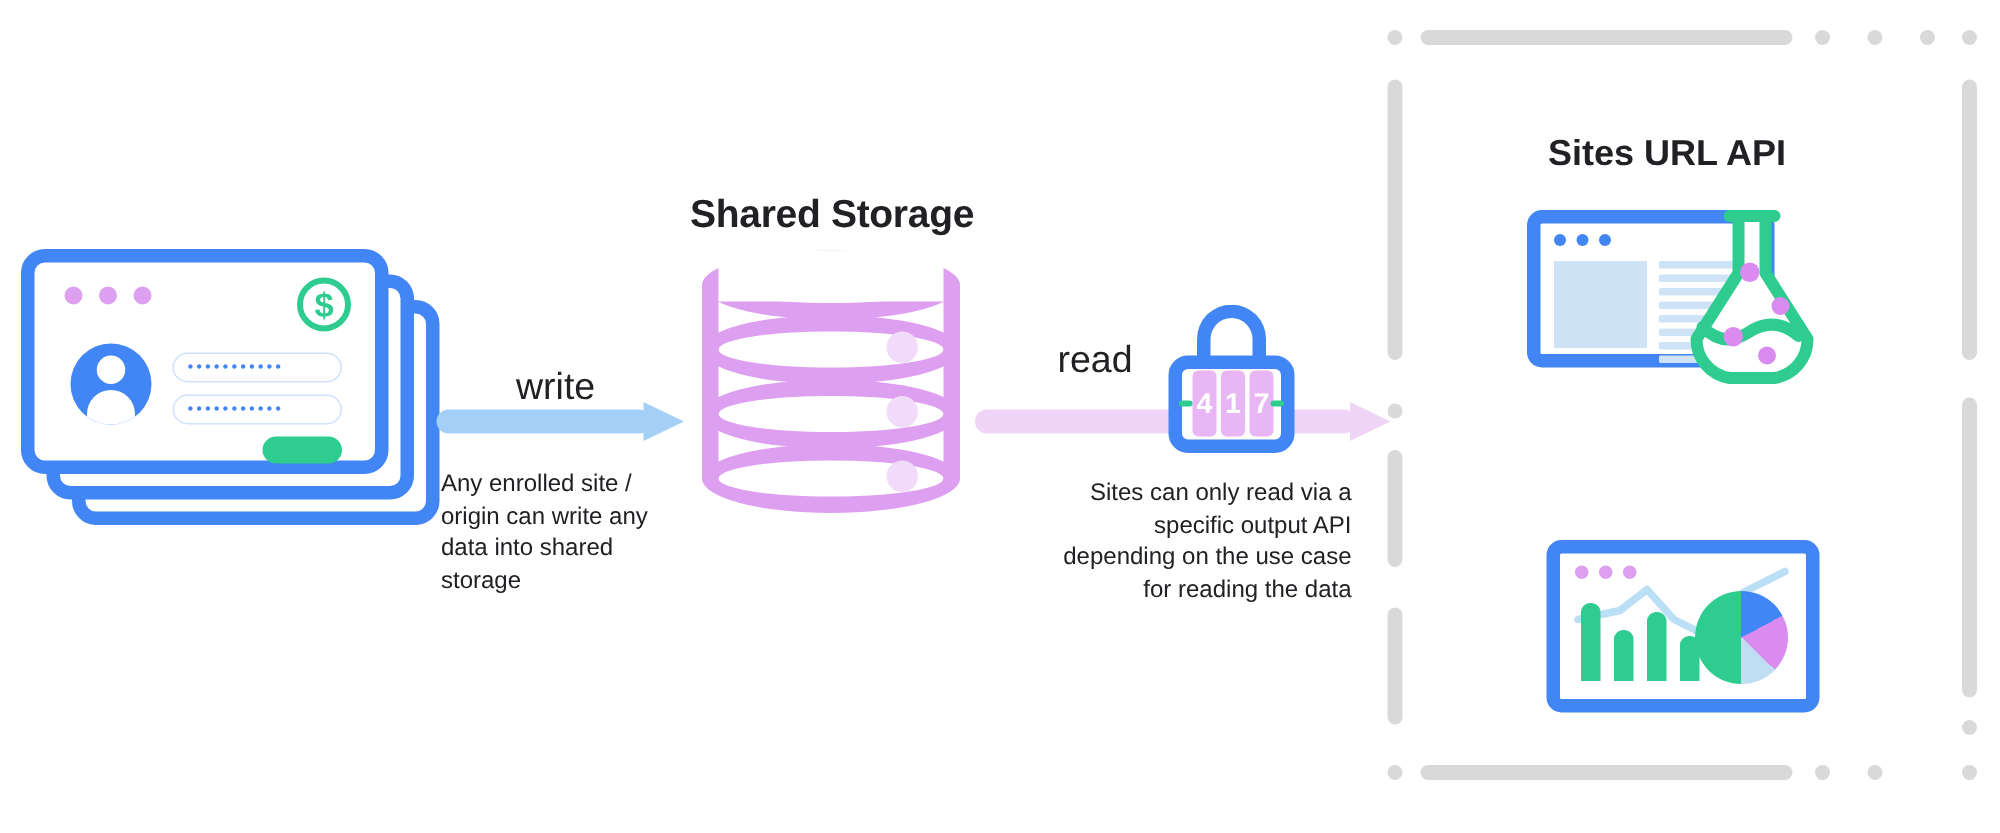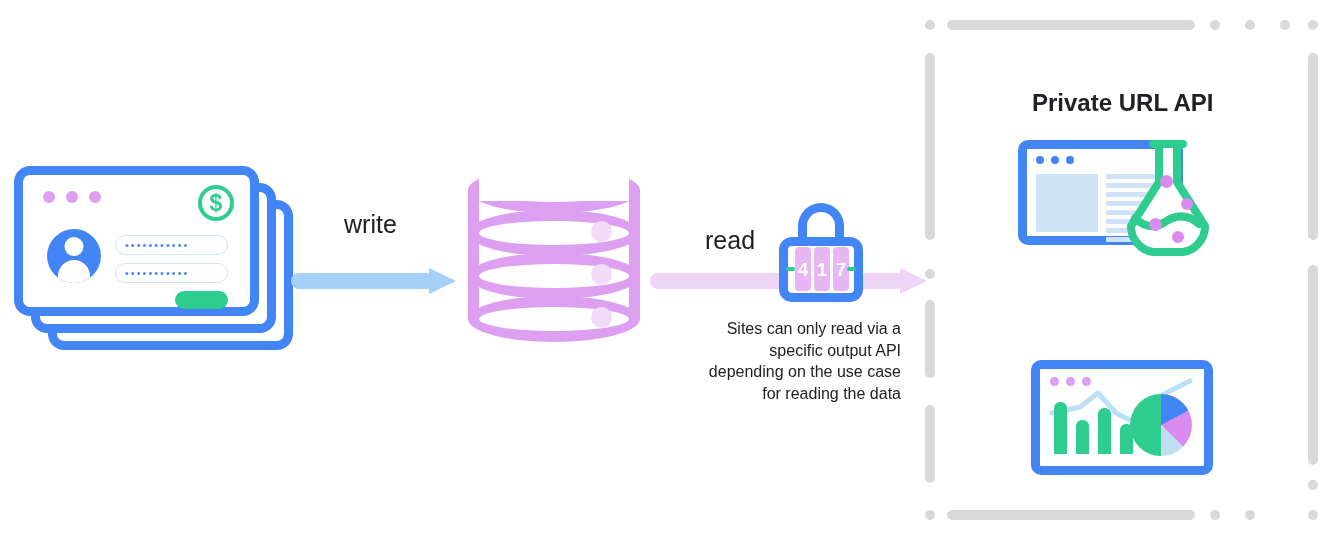--- a/index.html
+++ b/index.html
@@ -66,21 +66,21 @@
     border-top:13px solid transparent;border-bottom:13px solid transparent;}
 
   #arrow-write{left:291px;top:268px;width:165px;}
   #arrow-write .shaft{width:143px;background:#A4D0F7;}
   #arrow-write .head{left:138px;border-left:27px solid #A4D0F7;}
 
   #arrow-read{left:650px;top:268px;width:277px;}
   #arrow-read .shaft{width:254px;background:#EFD5F5;}
   #arrow-read .head{left:250px;border-left:27px solid #EFD5F5;}
 
-  #label-write{position:absolute;left:344px;top:210px;}
+  #label-write{position:absolute;left:344px;top:244px;}
   #label-read{position:absolute;left:705px;top:226px;}
   #cap-write{position:absolute;left:294px;top:312px;width:180px;}
   #cap-read{position:absolute;left:661px;top:318px;width:240px;text-align:right;}
 
   
   #cyl{position:absolute;left:468px;top:167px;width:172px;height:175px;}
   #cyl .ring{
     position:absolute;left:0;width:172px;height:46px;border:11px solid #DDA0F0;
     border-radius:50%;box-sizing:border-box;background:transparent;
   }
@@ -180,21 +180,26 @@
       <span class="field f2">•••••••••••</span>
       <span class="greenbtn"></span>
     </div>
   </div>
 
   <div class="arrow-label" id="label-write">write</div>
   <div class="arrow" id="arrow-write">
     <span class="shaft"></span>
       <span class="head"></span>
   </div>
-
+  <div class="caption" id="cap-write">Any enrolled site /
+origin can write any
+data into shared
+storage</div>
+
+  <div class="heading" style="position:absolute;left:460px;top:127px;">Shared Storage</div>
 
   <div id="cyl">
     <span class="side l"></span>
       <span class="side r"></span>
     <span class="ring r4"></span>
     <span class="ring r3"></span>
     <span class="ring r2"></span>
     <span class="ring r1"></span>
     <span class="mask"></span>
     <span class="pip p1"></span>
@@ -242,21 +247,21 @@
     <span class="edge dash-v" style="left:378px;top:28px;height:187px;"></span>
     <span class="edge dash-v" style="left:378px;top:240px;height:200px;"></span>
     <span class="dot" style="left:378px;top:455px;"></span>
     <span class="dot" style="left:378px;top:485px;"></span>
 
     <span class="edge dash-h" style="left:17px;top:485px;width:248px;"></span>
     <span class="dot" style="left:280px;top:485px;"></span>
     <span class="dot" style="left:315px;top:485px;"></span>
   </div>
 
-  <div class="api-title" id="title-select">Private URL API</div>
+  <div class="api-title" id="title-select">Sites URL API</div>
   <div id="icon-select">
     <span class="browser">
       <span class="bdots">
           <i></i>
           <i></i>
           <i></i>
         </span>
       <span class="block"></span>
       <span class="lines">
         <span></span>

